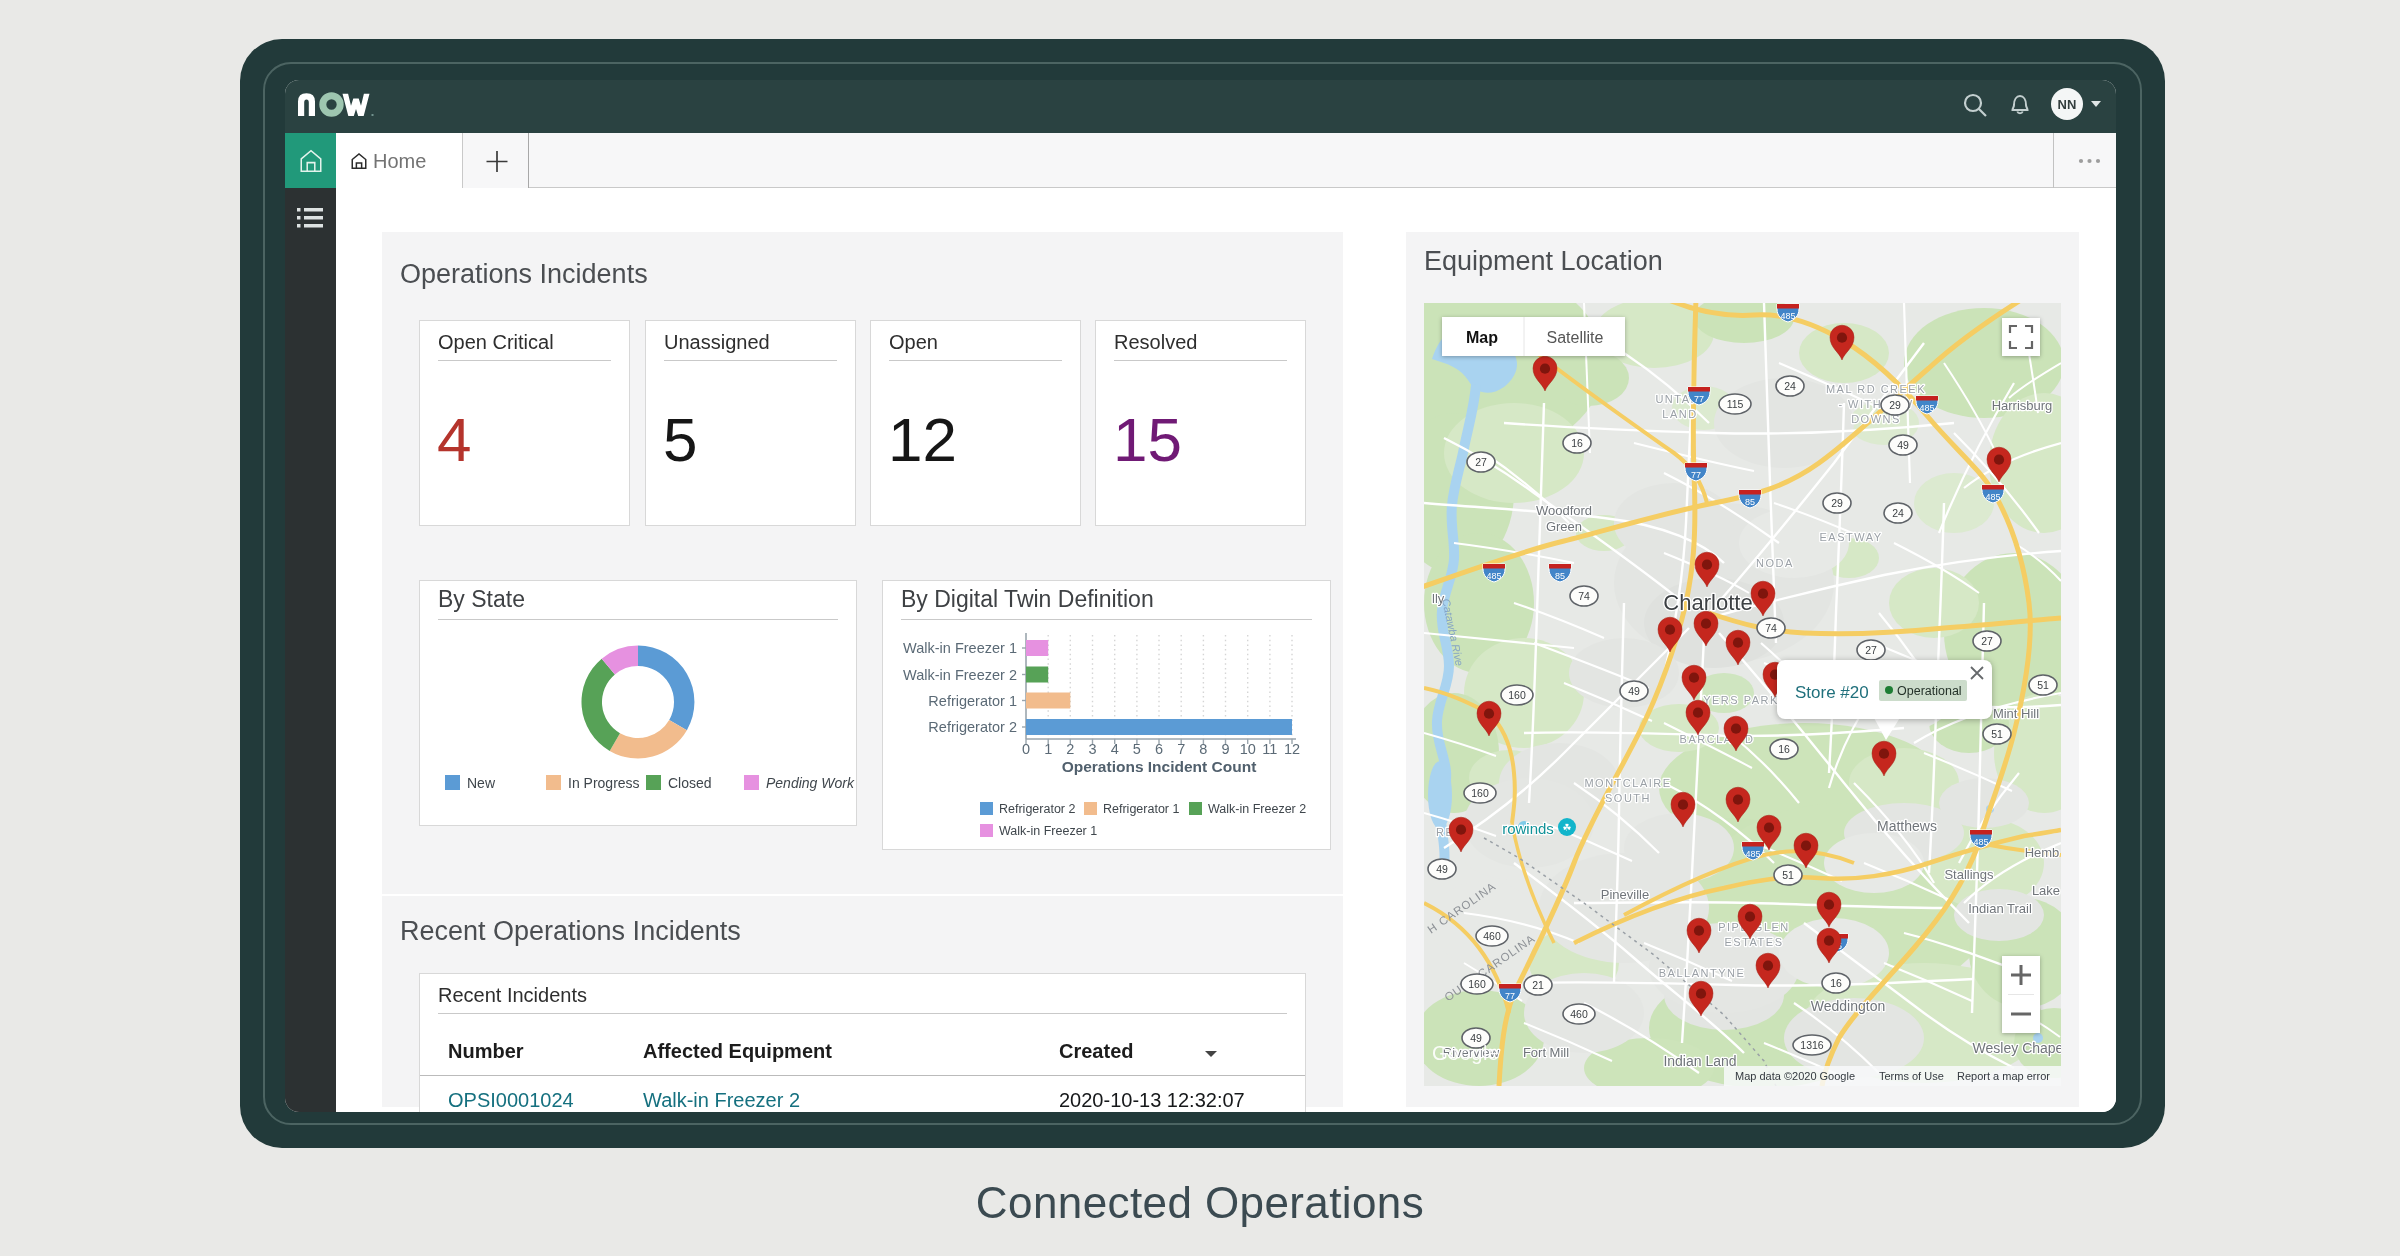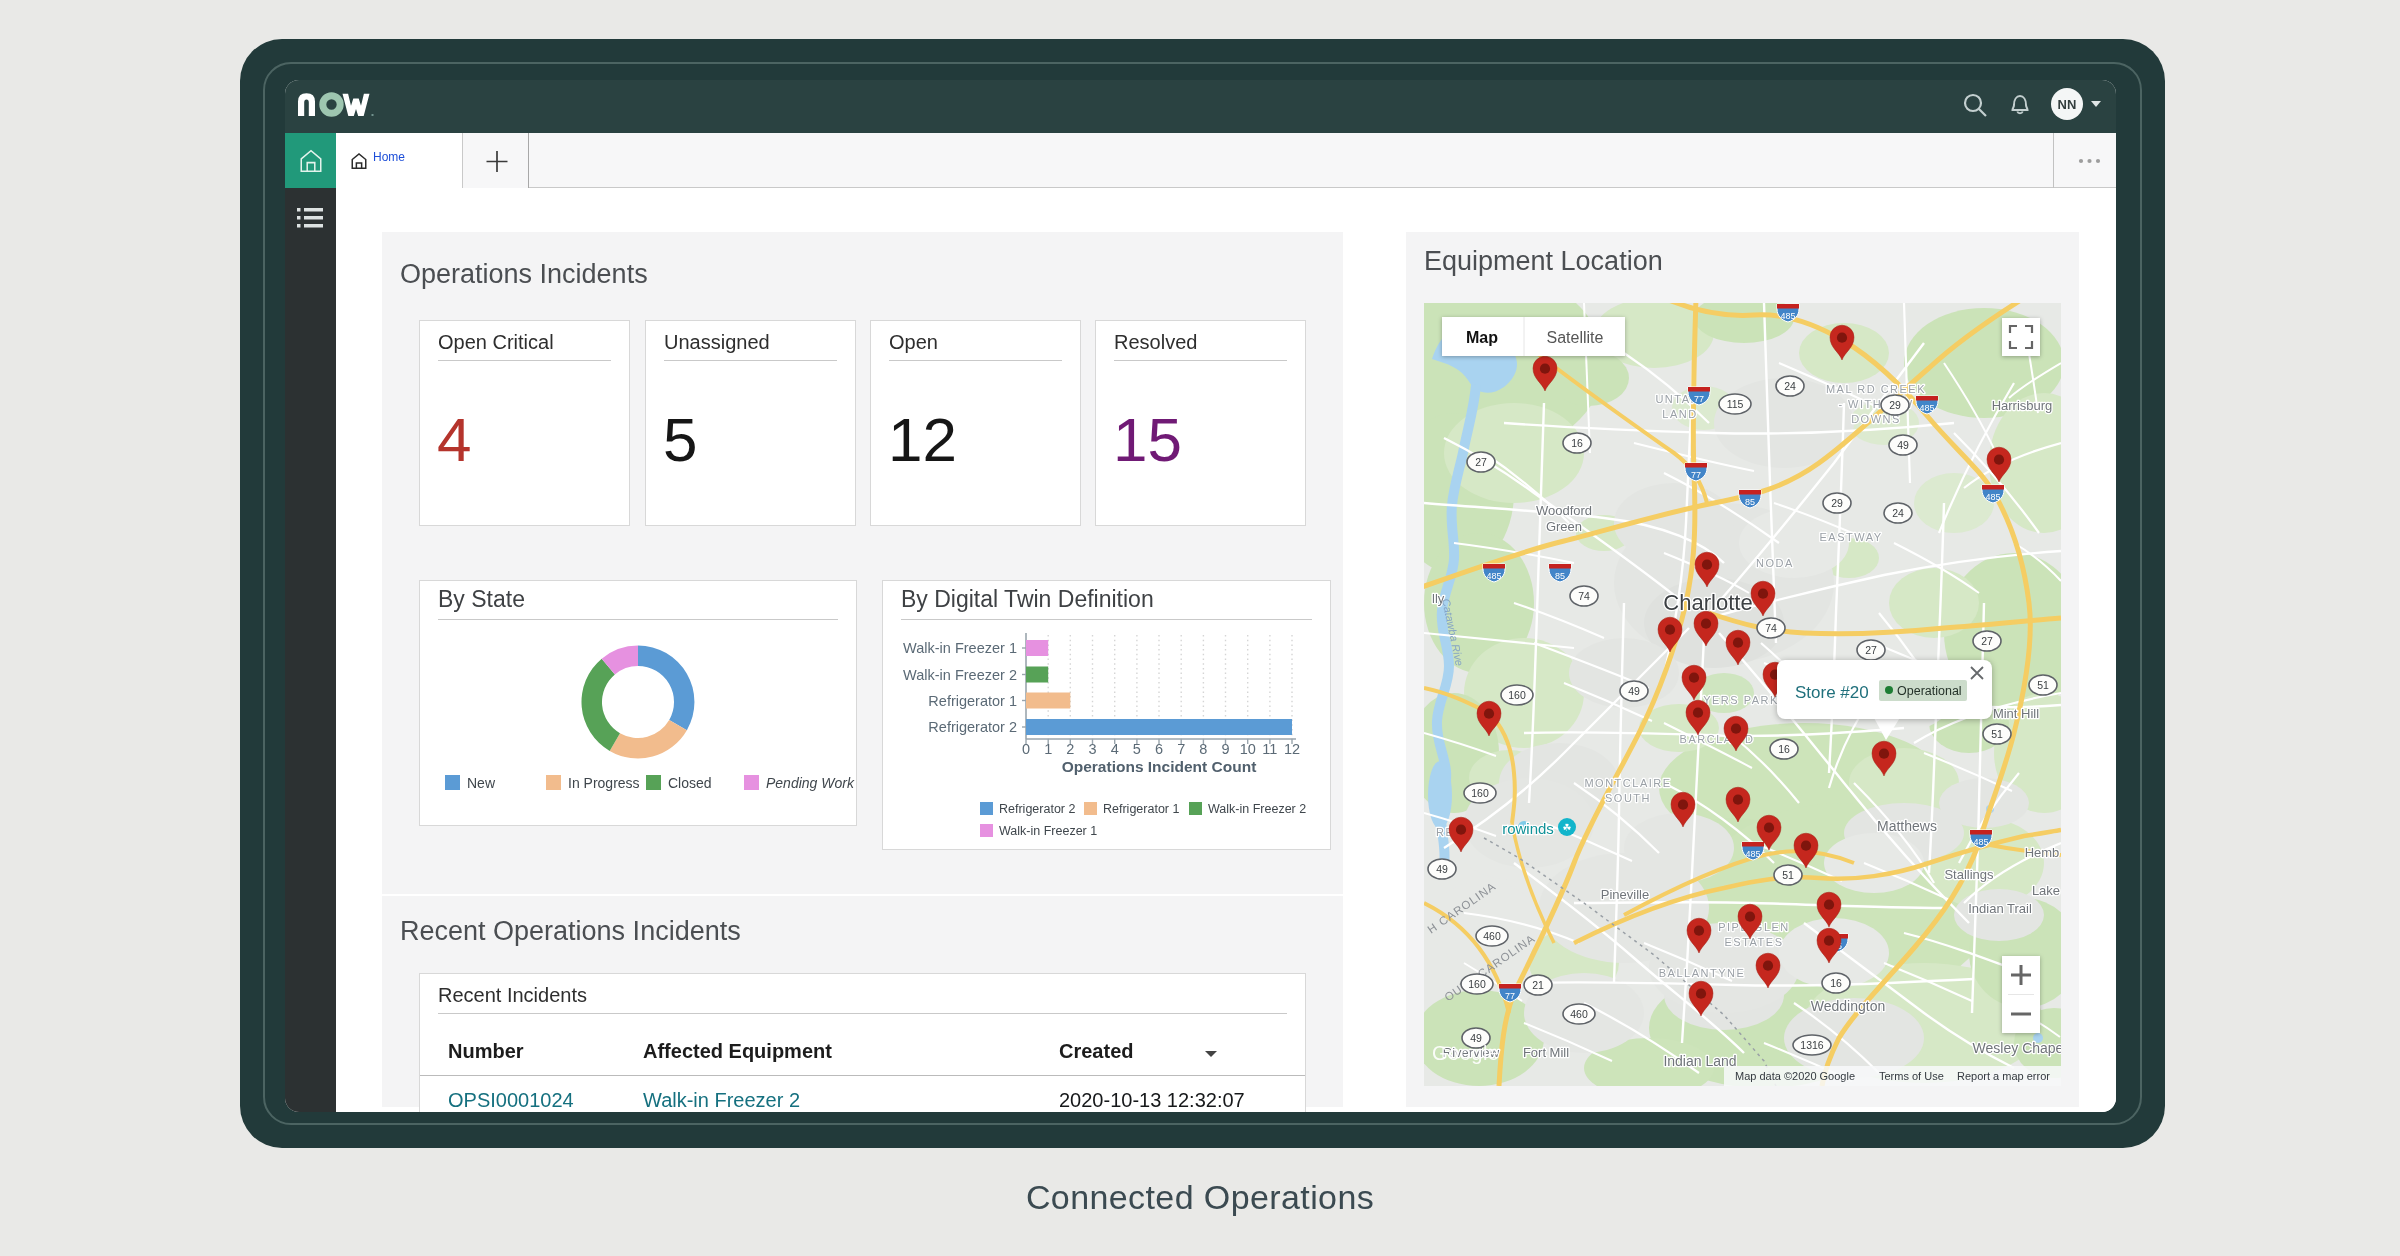--- a/index.html
+++ b/index.html
@@ -5,42 +5,42 @@
 * { margin:0; padding:0; box-sizing:border-box; }
 html,body { width:2400px; height:1256px; }
 body { background:#e9e9e7; font-family:"Liberation Sans", sans-serif; position:relative; overflow:hidden; }
 .frame { position:absolute; left:240px; top:39px; width:1925px; height:1109px; background:#223a3a; border-radius:42px; }
 .frameline { position:absolute; left:23px; top:23px; right:23px; bottom:23px; border:2px solid #4c6462; border-radius:28px; }
 .screen { position:absolute; left:45px; top:41px; width:1831px; height:1032px; background:#fff; border-radius:14px; overflow:hidden; }
 .hdr { position:absolute; left:0; top:0; width:100%; height:53px; background:#2a4241; }
 .tabs { position:absolute; left:0; top:53px; width:100%; height:55px; background:#f7f7f8; border-bottom:1px solid #c9c9c9; }
 .gtile { position:absolute; left:0; top:0; width:51px; height:55px; background:#21997a; }
 .atab { position:absolute; left:51px; top:0; width:126px; height:56px; background:#fff; }
-.atab .txt { position:absolute; left:37px; top:17px; font-size:12px; color:#1d4ed8; }
+.atab .txt { position:absolute; left:37px; top:17px; font-size:20px; color:#737373; }
 .ptab { position:absolute; left:177px; top:0; width:67px; height:55px; background:#f7f7f8; border-left:1px solid #c9c9c9; border-right:1px solid #a8a8a8; }
 .tabdiv { position:absolute; left:1768px; top:0; width:1px; height:55px; background:#c2c2c2; }
 .side { position:absolute; left:0; top:108px; width:51px; height:924px; background:#2c3132; }
 .content { position:absolute; left:51px; top:108px; right:0; bottom:0; background:#fff; }
 .panel { position:absolute; background:#f4f4f5; }
 #p1 { left:97px; top:152px; width:961px; height:662px; }
 #p2 { left:97px; top:816px; width:961px; height:211px; }
 #p3 { left:1121px; top:152px; width:673px; height:875px; }
 .ptitle { position:absolute; font-size:27px; color:#4b4e52; }
 .card { position:absolute; background:#fff; border:1px solid #d8d8d8; }
 .stat { width:211px; height:206px; top:240px; }
 .stat .lbl { position:absolute; left:18px; top:10px; font-size:20px; color:#2e2e2e; }
 .stat .ul { position:absolute; left:18px; right:18px; top:39px; height:1px; background:#c9c9c9; }
 .stat .num { position:absolute; left:17px; top:83px; font-size:62px; }
 .ctitle { position:absolute; left:18px; top:5px; font-size:23px; color:#3e4144; }
 .cul { position:absolute; left:18px; right:18px; top:38px; height:1px; background:#c9c9c9; }
 .leg { position:absolute; font-size:14px; color:#3f464c; white-space:nowrap; }
 .leg i { display:inline-block; width:15px; height:15px; margin-right:7px; vertical-align:-2px; }
 .lg2 { font-size:12.5px; }
 .lg2 i { width:13px; height:13px; margin-right:6px; }
-.caption { position:absolute; left:0; top:1178px; width:100%; text-align:center; font-size:34px; color:#3b4a51; letter-spacing:0.4px; }
+.caption { position:absolute; left:0; top:1178px; width:100%; text-align:center; font-size:44px; color:#3b4a51; letter-spacing:0.4px; }
 </style>
 </head>
 <body>
 <div class="frame">
   <div class="frameline"></div>
   <div class="screen">
 
     <div class="hdr">
       <svg width="110" height="53" style="position:absolute;left:10px;top:0">
         <path d="M3 36 V21.5 Q3 13.2 11.5 13.2 Q20 13.2 20 21.5 V36 H13.8 V22.5 Q13.8 19.6 11.5 19.6 Q9.2 19.6 9.2 22.5 V36 Z" fill="#ffffff"></path>

